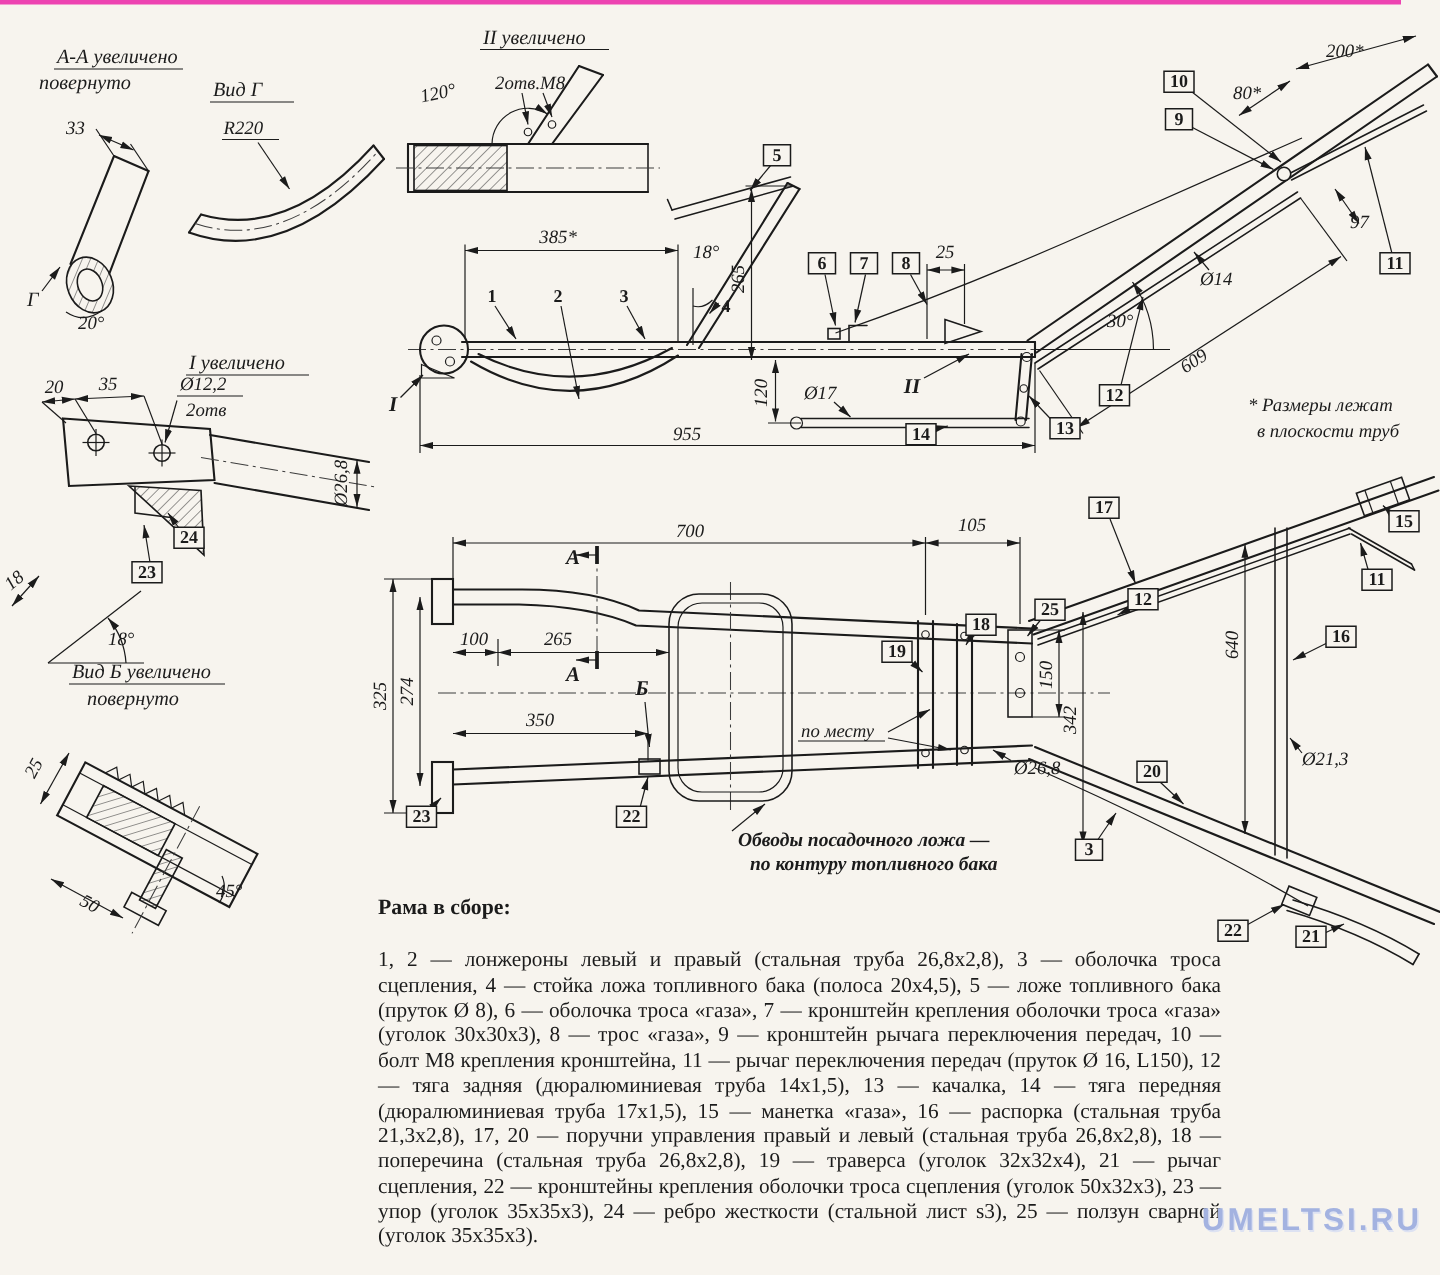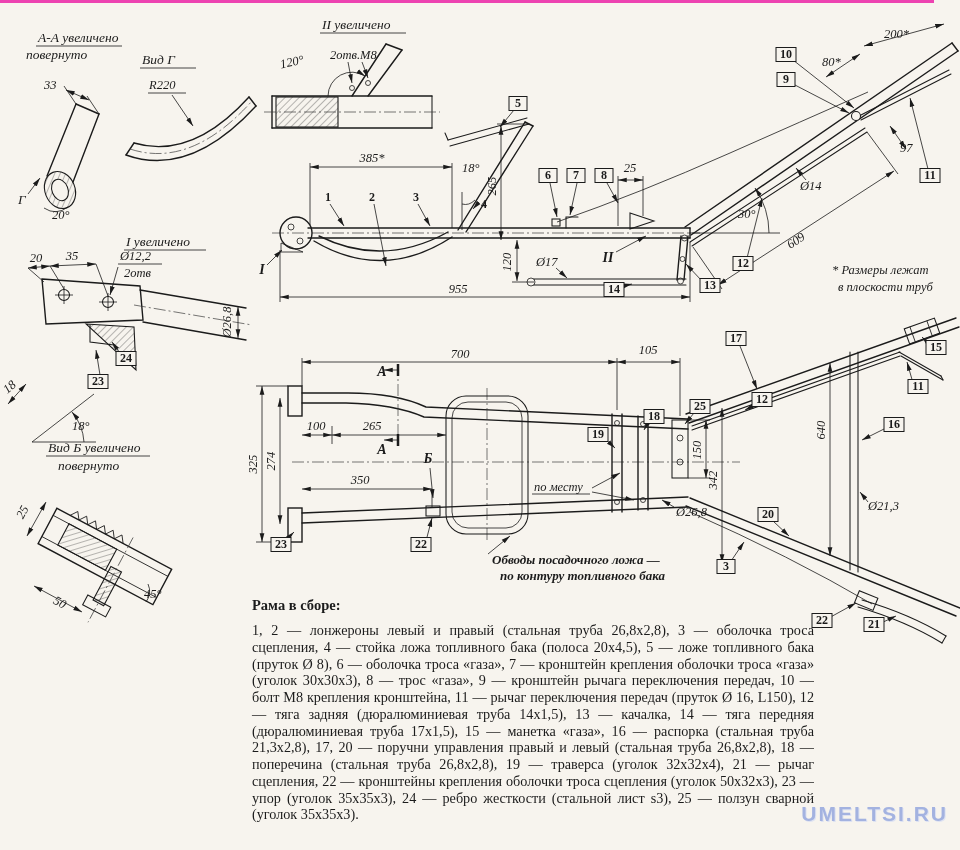--- a/index.html
+++ b/index.html
@@ -19,21 +19,21 @@
   svg text { fill:#1b1b1b; }
   .tt   { font:italic 13.5px "Liberation Serif", serif; }
   .dim  { font:italic 12.5px "Liberation Serif", serif; }
   .mid  { text-anchor:middle; }
   .ptxt { font:bold 12px "Liberation Serif", serif; text-anchor:middle; }
   .pbox { fill:#f7f4ee; stroke:#1b1b1b; stroke-width:1; }
   .sec  { font:italic bold 14px "Liberation Serif", serif; text-anchor:middle; }
   .noteb{ font:italic bold 13px "Liberation Serif", serif; }
 
   .legend { position:absolute; left:252px; top:597px; width:562px; }
-  .legend-title { font:bold 14.5px "Liberation Serif", serif; margin-bottom:8px; }
+  .legend-title { font:bold 14.5px "Liberation Serif", serif; margin-bottom:18px; }
   .legend-body  { font:14.2px/1.18 "Liberation Serif", serif; text-align:justify; }
 
   .watermark { position:absolute; right:12px; bottom:24px;
     font:bold 21px "Liberation Sans", sans-serif; letter-spacing:2px;
     text-shadow:1px 1px 0 #dde2f2; }
   .scanline { position:absolute; left:0; top:0; width:934px; height:3px; }
 </style>
 </head>
 <body>
 

